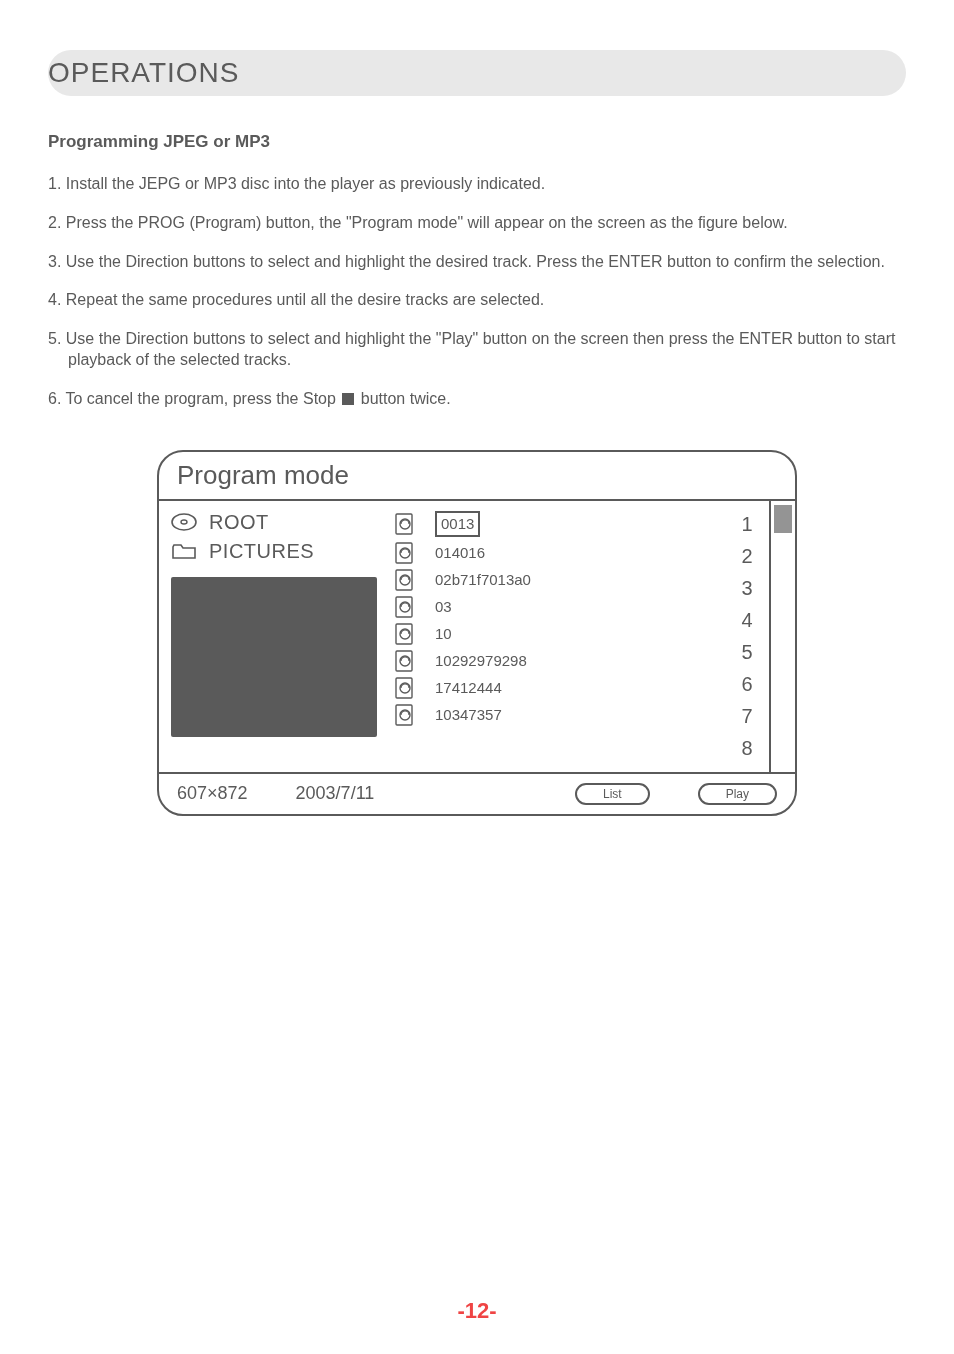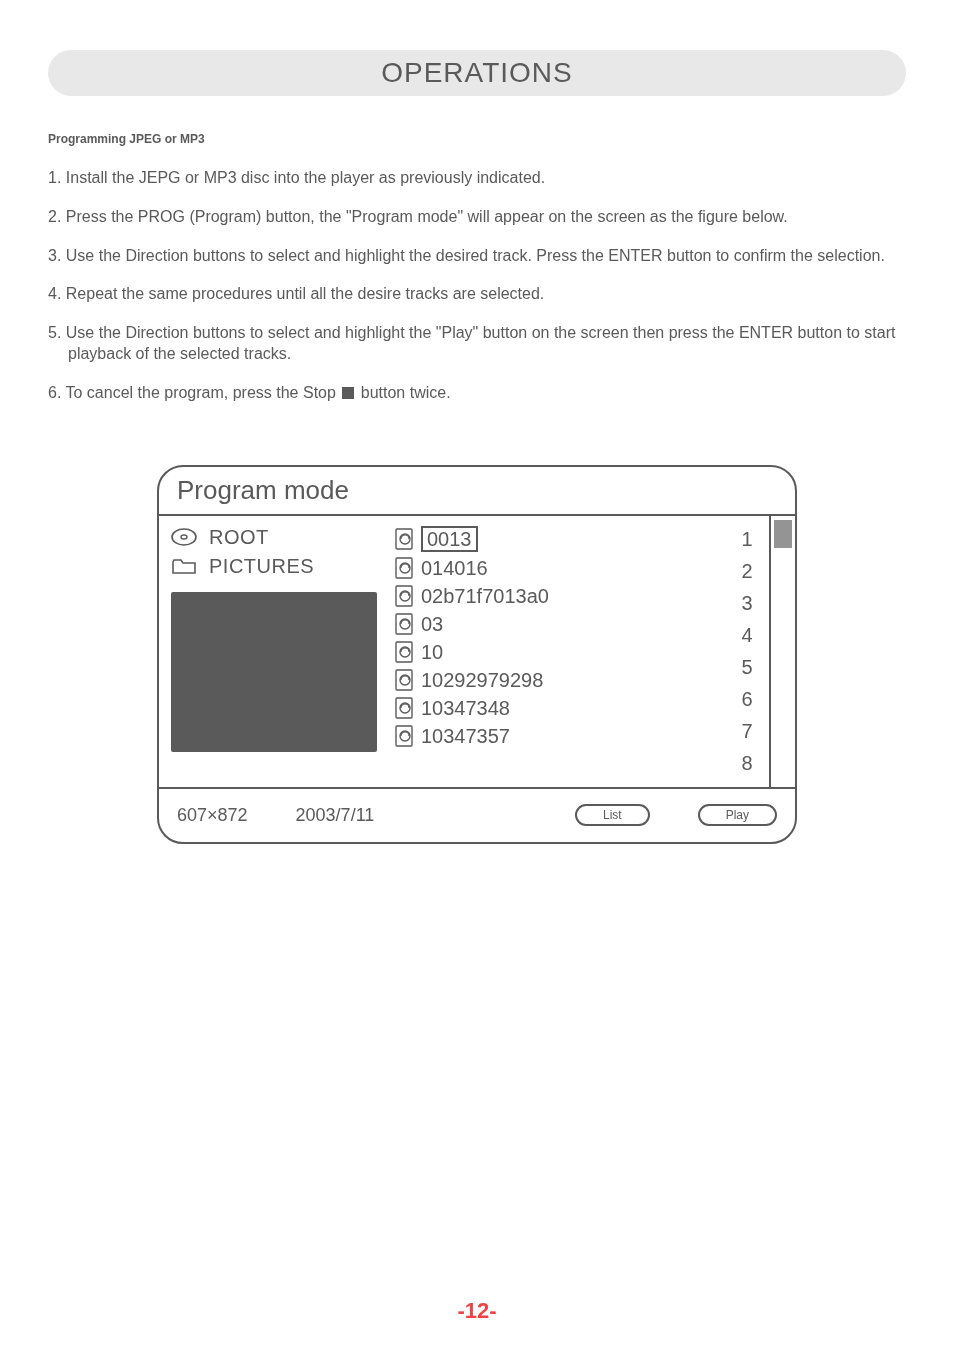--- a/index.html
+++ b/index.html
@@ -18,31 +18,30 @@
     padding: 50px 48px 0 48px;
     position: relative;
   }
   .header-bar {
     background: #e8e8e8;
     border-radius: 999px;
     height: 46px;
     width: 100%;
     display: flex;
     align-items: center;
-    justify-content: center;
     margin-bottom: 36px;
   }
   .header-title {
     font-size: 28px;
     letter-spacing: 1px;
     color: #5a5a5a;
   }
   .section-title {
     font-weight: bold;
-    font-size: 12px;
+    font-size: 17px;
     margin-bottom: 22px;
   }
   .instr-list {
     font-size: 16px;
     line-height: 1.3;
   }
   .instr-item {
     margin-bottom: 18px;
   }
   .instr-item .hang {
@@ -52,21 +51,21 @@
   .stop-square {
     display: inline-block;
     width: 12px;
     height: 12px;
     background: #5a5a5a;
     vertical-align: -1px;
     margin: 0 2px;
   }
   
   .panel-wrap {
-    margin-top: 61px;
+    margin-top: 40px;
     display: flex;
     justify-content: center;
   }
   .panel {
     width: 640px;
     border: 2px solid #5a5a5a;
     border-radius: 26px;
     overflow: hidden;
   }
   .panel-title {
@@ -102,22 +101,22 @@
   .mid-col {
     flex: 1;
     padding: 10px 6px;
     display: flex;
     flex-direction: column;
     gap: 5px;
   }
   .file-row {
     display: flex;
     align-items: center;
-    gap: 2px;
-    font-size: 20px;
+    gap: 16px;
+    font-size: 15px;
   }
   .file-label {
     white-space: nowrap;
   }
   .file-label.sel {
     border: 2px solid #5a5a5a;
     padding: 0 4px;
     line-height: 22px;
   }
   .right-col {
@@ -137,21 +136,21 @@
     flex-direction: column;
     align-items: stretch;
   }
   .scroll-thumb {
     margin: 4px 3px 0 3px;
     height: 28px;
     background: #949494;
   }
   .panel-footer {
     border-top: 2px solid #5a5a5a;
-    height: 55px;
+    height: 42px;
     display: flex;
     align-items: center;
     padding: 0 18px;
     gap: 48px;
     font-size: 18px;
   }
   .panel-footer .spacer { flex: 1; }
   .pill {
     border: 2px solid #5a5a5a;
     border-radius: 999px;
@@ -298,21 +297,21 @@
             <span class="file-label">10292979298</span>
           </div>
           <div class="file-row">
             <span class="ico">
               <svg width="24" height="22" viewBox="0 0 24 22">
                   <rect x="1" y="1" width="16" height="20" rx="1" fill="none" stroke="#5a5a5a" stroke-width="1.4"></rect>
                   <circle cx="10" cy="11" r="5" fill="none" stroke="#5a5a5a" stroke-width="1.4"></circle>
                   <path d="M6 11 A4 4 0 0 1 14 11" fill="none" stroke="#5a5a5a" stroke-width="1.2"></path>
                 </svg>
             </span>
-            <span class="file-label">10347348</span>
+            <span class="file-label">17412444</span>
           </div>
           <div class="file-row">
             <span class="ico">
               <svg width="24" height="22" viewBox="0 0 24 22">
                   <rect x="1" y="1" width="16" height="20" rx="1" fill="none" stroke="#5a5a5a" stroke-width="1.4"></rect>
                   <circle cx="10" cy="11" r="5" fill="none" stroke="#5a5a5a" stroke-width="1.4"></circle>
                   <path d="M6 11 A4 4 0 0 1 14 11" fill="none" stroke="#5a5a5a" stroke-width="1.2"></path>
                 </svg>
             </span>
             <span class="file-label">10347357</span>

